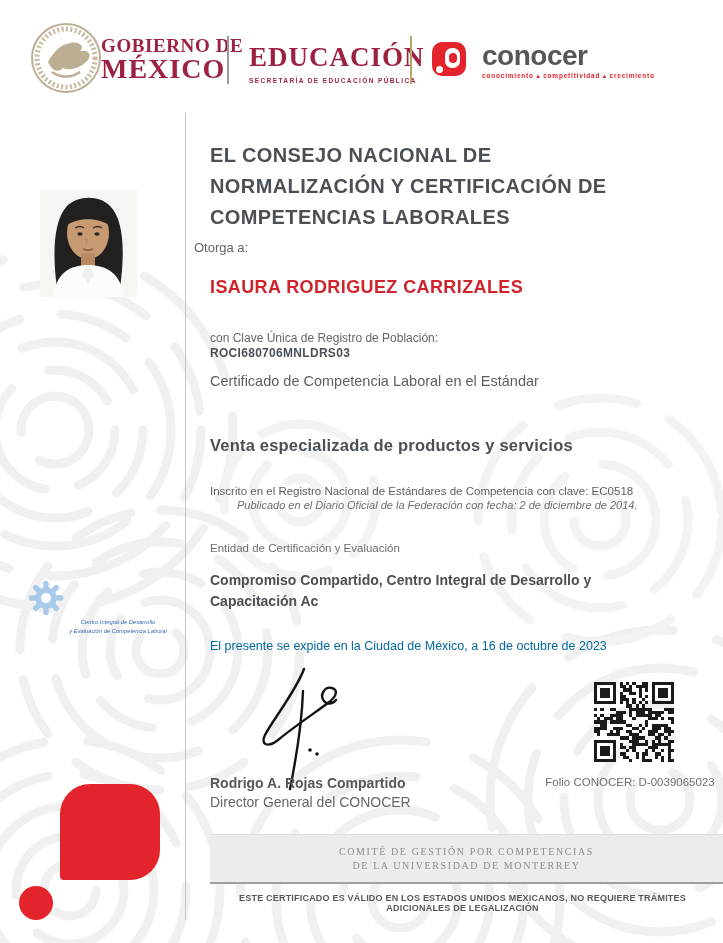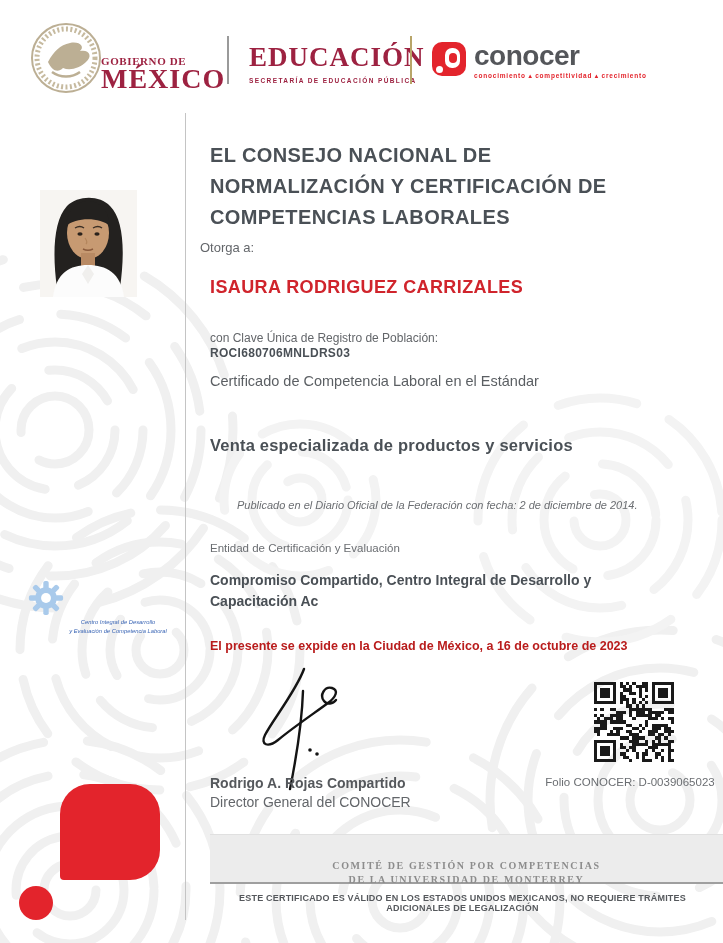--- a/index.html
+++ b/index.html
@@ -5,21 +5,21 @@
   html,body { margin:0; padding:0; background:#ffffff; }
   .page {
     position:relative; width:723px; height:943px; background:#ffffff;
     overflow:hidden; font-family:"Liberation Sans",sans-serif;
   }
   .abs { position:absolute; }
   
   .wm { position:absolute; inset:0; z-index:0; pointer-events:none; }
   
   .gob-text { font-family:"Liberation Serif",serif; font-weight:bold; color:#9D2241; }
-  .gob-l1 { font-size:11px; letter-spacing:.6px;margin-top:20px; }
+  .gob-l1 { font-size:19px; letter-spacing:.6px; }
   .gob-l2 { font-size:28px; line-height:.85; letter-spacing:1px; }
   .vdiv { width:2px; }
   .educ-word { font-family:"Liberation Serif",serif; font-weight:bold; color:#9D2241;
                font-size:27px; letter-spacing:1px; }
   .educ-sub { color:#9D2241; font-size:6.5px; font-weight:bold; letter-spacing:1.4px; margin-top:4px; }
   .cono-word { font-weight:bold; color:#54565A; font-size:28px; letter-spacing:-.5px; line-height:1; }
   .cono-tag { color:#E3242C; font-size:6.5px; font-weight:bold; letter-spacing:.8px; margin-top:2px; }
   .cono-mark { width:34px; height:34px; background:#E3242C; border-radius:10px; position:relative; }
   .cono-mark .d { position:absolute; right:6px; top:6px; width:15px; height:20px;
                   background:#fff; border-radius:7px; }
@@ -33,27 +33,27 @@
   .otorga { font-size:13px; color:#63666A; }
   .name { font-size:18px; font-weight:bold; color:#D0242C; letter-spacing:.4px; }
   .small-gray { font-size:12px; color:#63666A; }
   .curp { font-size:12px; font-weight:bold; color:#4A5056; letter-spacing:.3px; }
   .certtype { font-size:14.5px; color:#5B5F63; line-height:1.45; }
   .standard { font-size:16.5px; font-weight:bold; color:#4A5056; letter-spacing:.2px; }
   .registry { font-size:11.5px; color:#5B5F63; }
   .published { font-size:11px; color:#6B6E72; font-style:italic;margin-left:27px; }
   .entity-label { font-size:11.5px; color:#6B6E72; }
   .entity-name { font-size:14px; font-weight:bold; color:#4A5056; line-height:1.5; }
-  .issue { font-size:12.5px; color:#b91c1c;font-weight:bold; }
+  .issue { font-size:12.5px; color:#0369a1; }
   .signer-name { font-size:14px; font-weight:bold; color:#55585C; }
   .signer-title { font-size:14px; color:#63666A; }
   .folio { font-size:11.5px; color:#6B6E72; }
   
   .band { background:#ECECEC; border-top:1px solid #E0E0E0; border-bottom:2px solid #9F9F9F;
-          text-align:center; padding-top:24px; box-sizing:border-box;font-weight:bold; }
+          text-align:center; padding-top:10px; box-sizing:border-box; }
   .band-line { font-family:"Liberation Serif",serif; font-size:10px; color:#8C8C8C;
                letter-spacing:1.6px; line-height:1.4; }
   .disclaimer { font-size:9px; font-weight:bold; color:#55585C; letter-spacing:.2px; text-align:center; }
   
   .photo-frame { background:#F7F5F2; }
   .red-square { background:#E3242C; border-radius:30px 30px 30px 4px; }
   .red-dot { background:#E3242C; border-radius:50%; }
   .cindec-word { font-size:25px; font-weight:bold; font-style:italic; color:#1A4AA0;
                  letter-spacing:.5px; text-shadow:0 0 2px #fff,0 0 4px #fff; }
   .cindec-tag { font-size:5.8px; font-style:italic; color:#3B66B5; line-height:1.5; text-align:center; }
@@ -132,21 +132,21 @@
   <div class="abs content" style="left:249px; top:42px;">
     <div class="educ-word">EDUCACIÓN</div>
     <div class="educ-sub">SECRETARÍA DE EDUCACIÓN PÚBLICA</div>
   </div>
   <div class="abs content vdiv" style="left:410px; top:36px; height:48px; background:#B8A569;"></div>
   <div class="abs content" style="left:432px; top:42px; display:flex; align-items:flex-start;">
     <div class="cono-mark">
       <div class="d"></div>
         <div class="dot"></div>
     </div>
-    <div style="margin-left:8px;">
+    <div style="margin-left:16px;">
       <div class="cono-word">conocer</div>
       <div class="cono-tag">conocimiento ▴ competitividad ▴ crecimiento</div>
     </div>
   </div>
 
   <div class="abs content photo-frame" style="left:40px; top:190px; width:97px; height:107px;">
     <svg width="97" height="107" viewBox="0 0 97 107">
       <rect width="97" height="107" fill="#F7F5F2"></rect>
       <path d="M17,98 C12,62 14,30 27,16 C38,5 60,5 70,16 C84,30 85,62 80,98 Z" fill="#23211F"></path>
       <ellipse cx="48" cy="43" rx="21" ry="26" fill="#C79A72"></ellipse>
@@ -189,33 +189,34 @@
   <div class="abs content red-dot" style="left:19px; top:886px; width:34px; height:34px;"></div>
 
   <div class="abs content divider-v" style="left:185px; top:113px; height:807px;"></div>
 
   <div class="abs content" style="left:210px; top:140px; width:460px;">
     <div class="title-line">EL CONSEJO NACIONAL DE</div>
     <div class="title-line">NORMALIZACIÓN Y CERTIFICACIÓN DE</div>
     <div class="title-line">COMPETENCIAS LABORALES</div>
   </div>
 
-  <div class="abs content otorga" style="left:200px; top:240px;">Otorga a:</div>
+  <div class="abs content otorga" style="left:194px; top:240px;">Otorga a:</div>
 
   <div class="abs content name" style="left:210px; top:277px;">ISAURA RODRIGUEZ CARRIZALES</div>
 
   <div class="abs content small-gray" style="left:210px; top:331px;">con Clave Única de Registro de Población:</div>
   <div class="abs content curp" style="left:210px; top:346px;">ROCI680706MNLDRS03</div>
 
   <div class="abs content" style="left:210px; top:371px; width:430px;">
     <div class="certtype">Certificado de Competencia Laboral en el Estándar</div>
   </div>
 
   <div class="abs content standard" style="left:210px; top:436px;">Venta especializada de productos y servicios</div>
 
+  <div class="abs content registry" style="left:210px; top:485px;">Inscrito en el Registro Nacional de Estándares de Competencia con clave: EC0518</div>
   <div class="abs content published" style="left:210px; top:499px;">Publicado en el Diario Oficial de la Federación con fecha: 2 de diciembre de 2014.</div>
 
   <div class="abs content entity-label" style="left:210px; top:542px;">Entidad de Certificación y Evaluación</div>
   <div class="abs content" style="left:210px; top:570px; width:480px;">
     <div class="entity-name">Compromiso Compartido, Centro Integral de Desarrollo y</div>
     <div class="entity-name">Capacitación Ac</div>
   </div>
 
   <div class="abs content issue" style="left:210px; top:639px;">El presente se expide en la Ciudad de México, a 16 de octubre de 2023</div>
 

